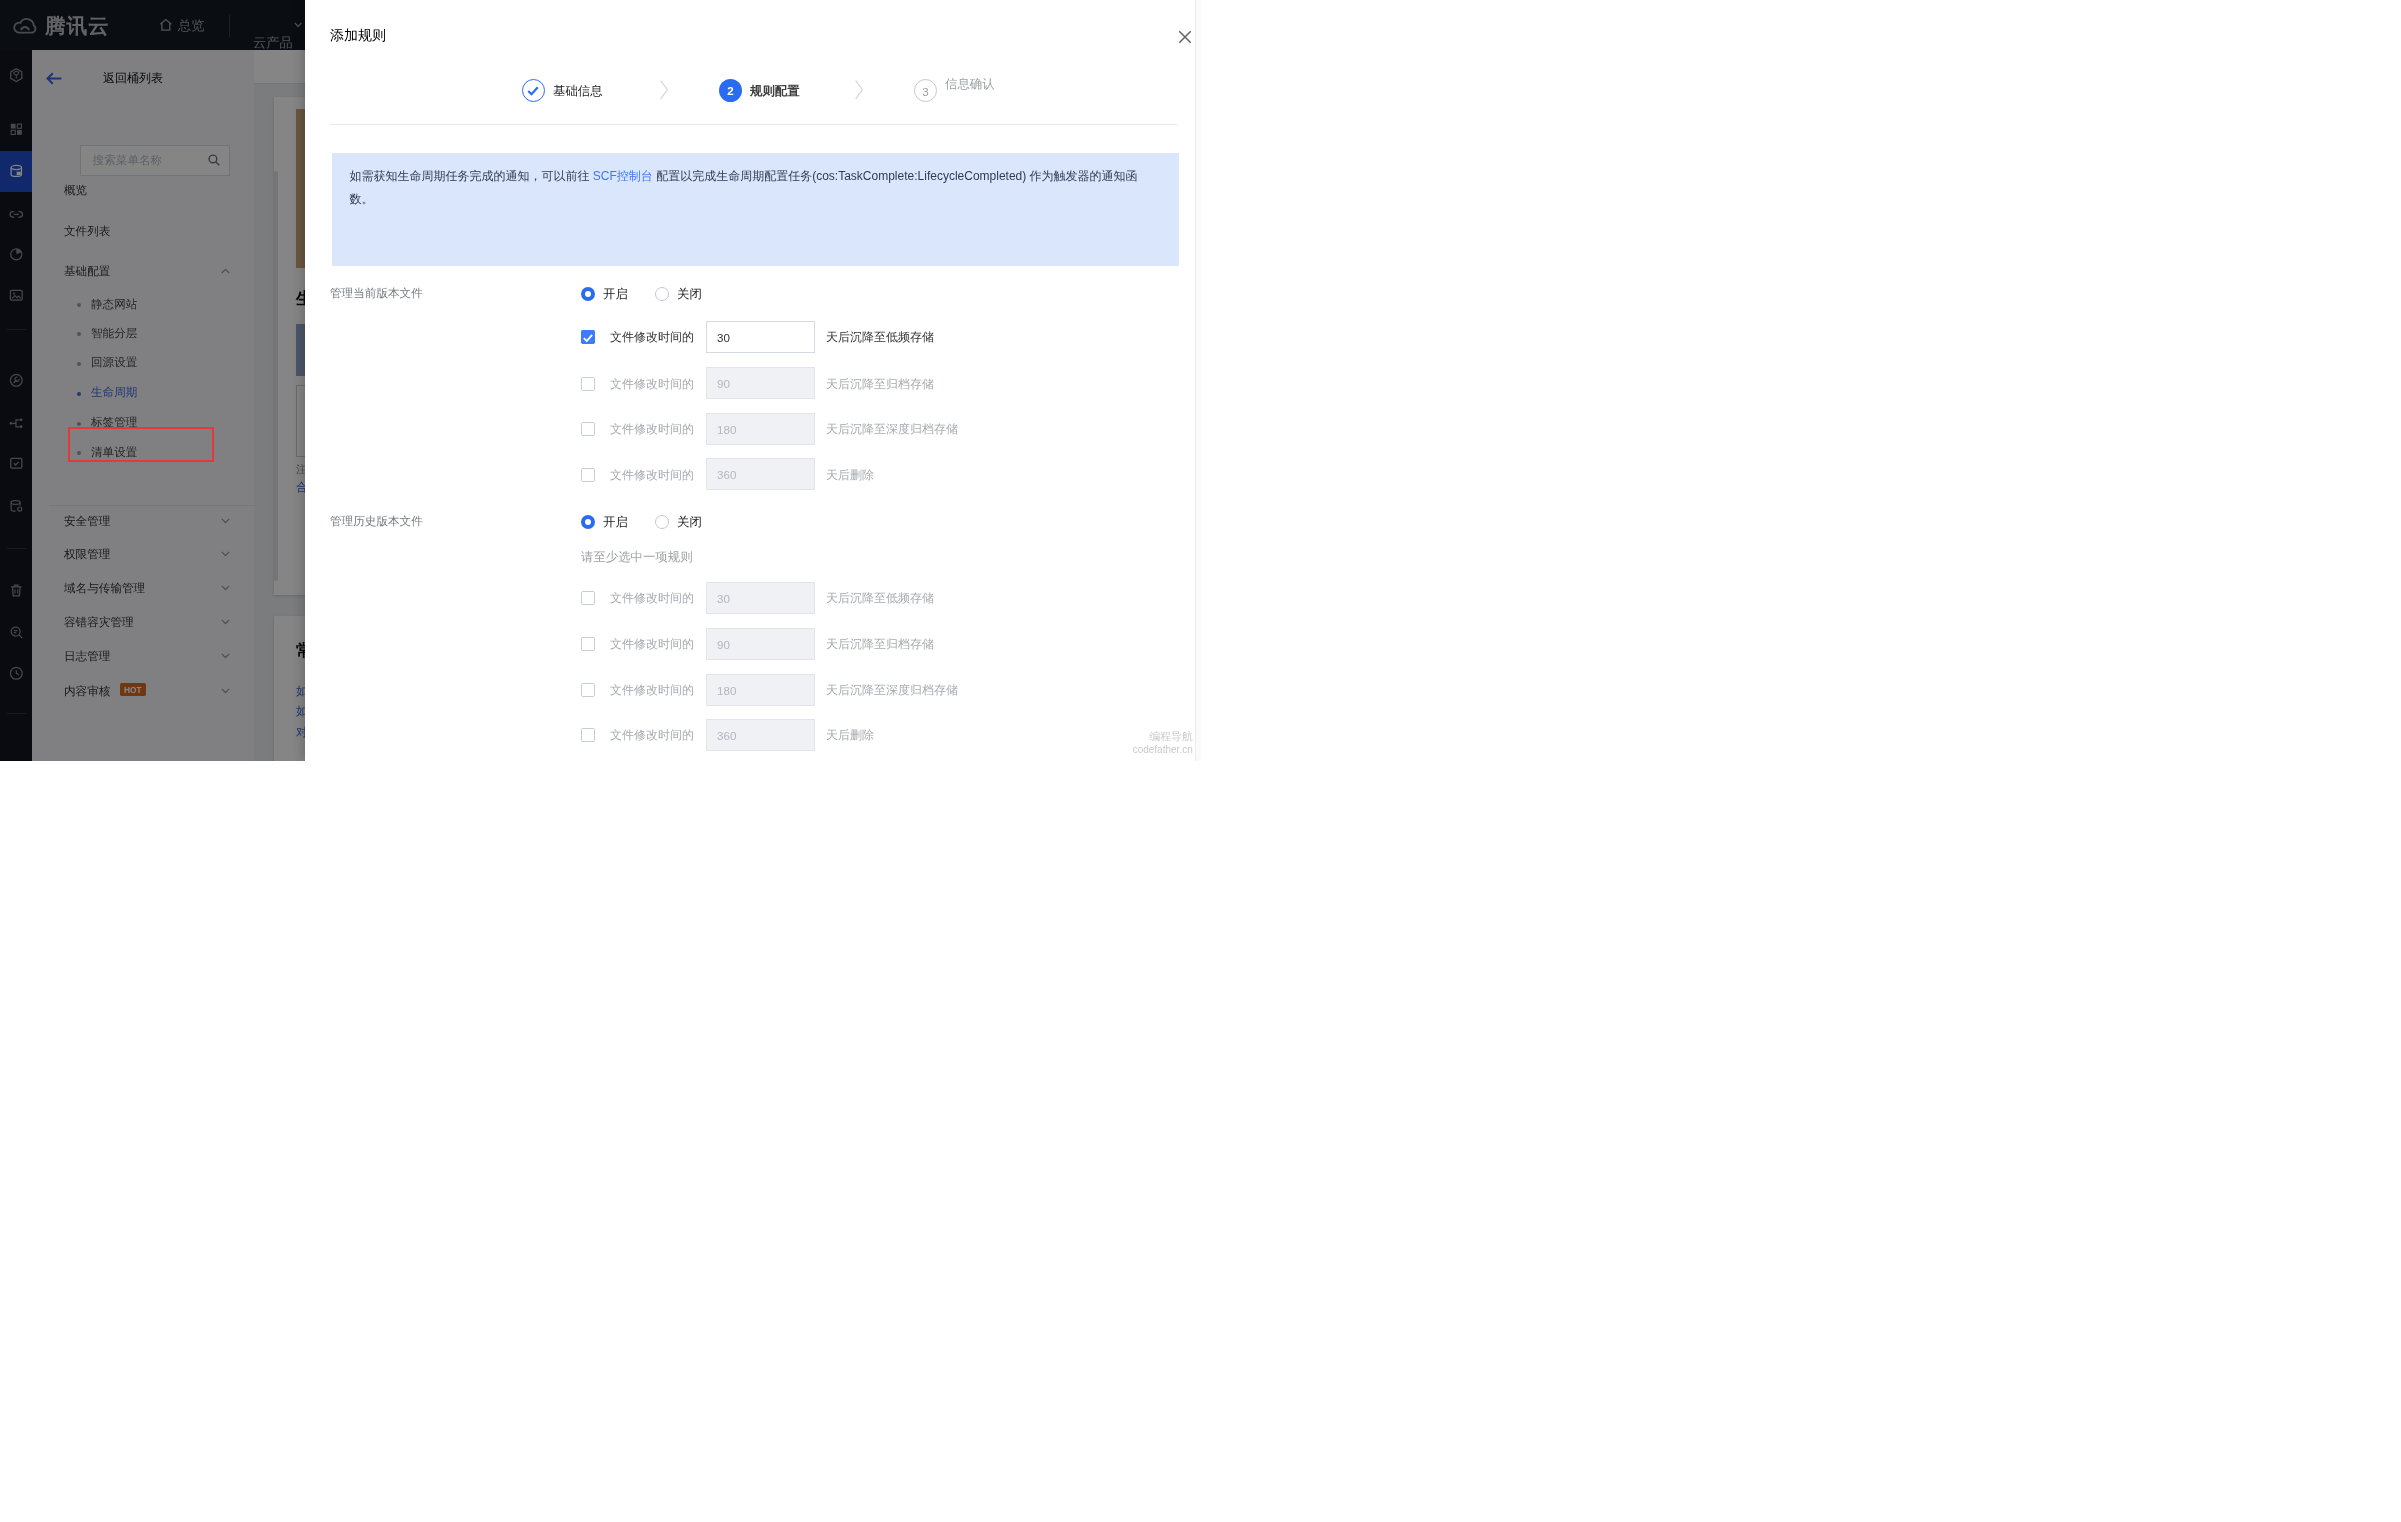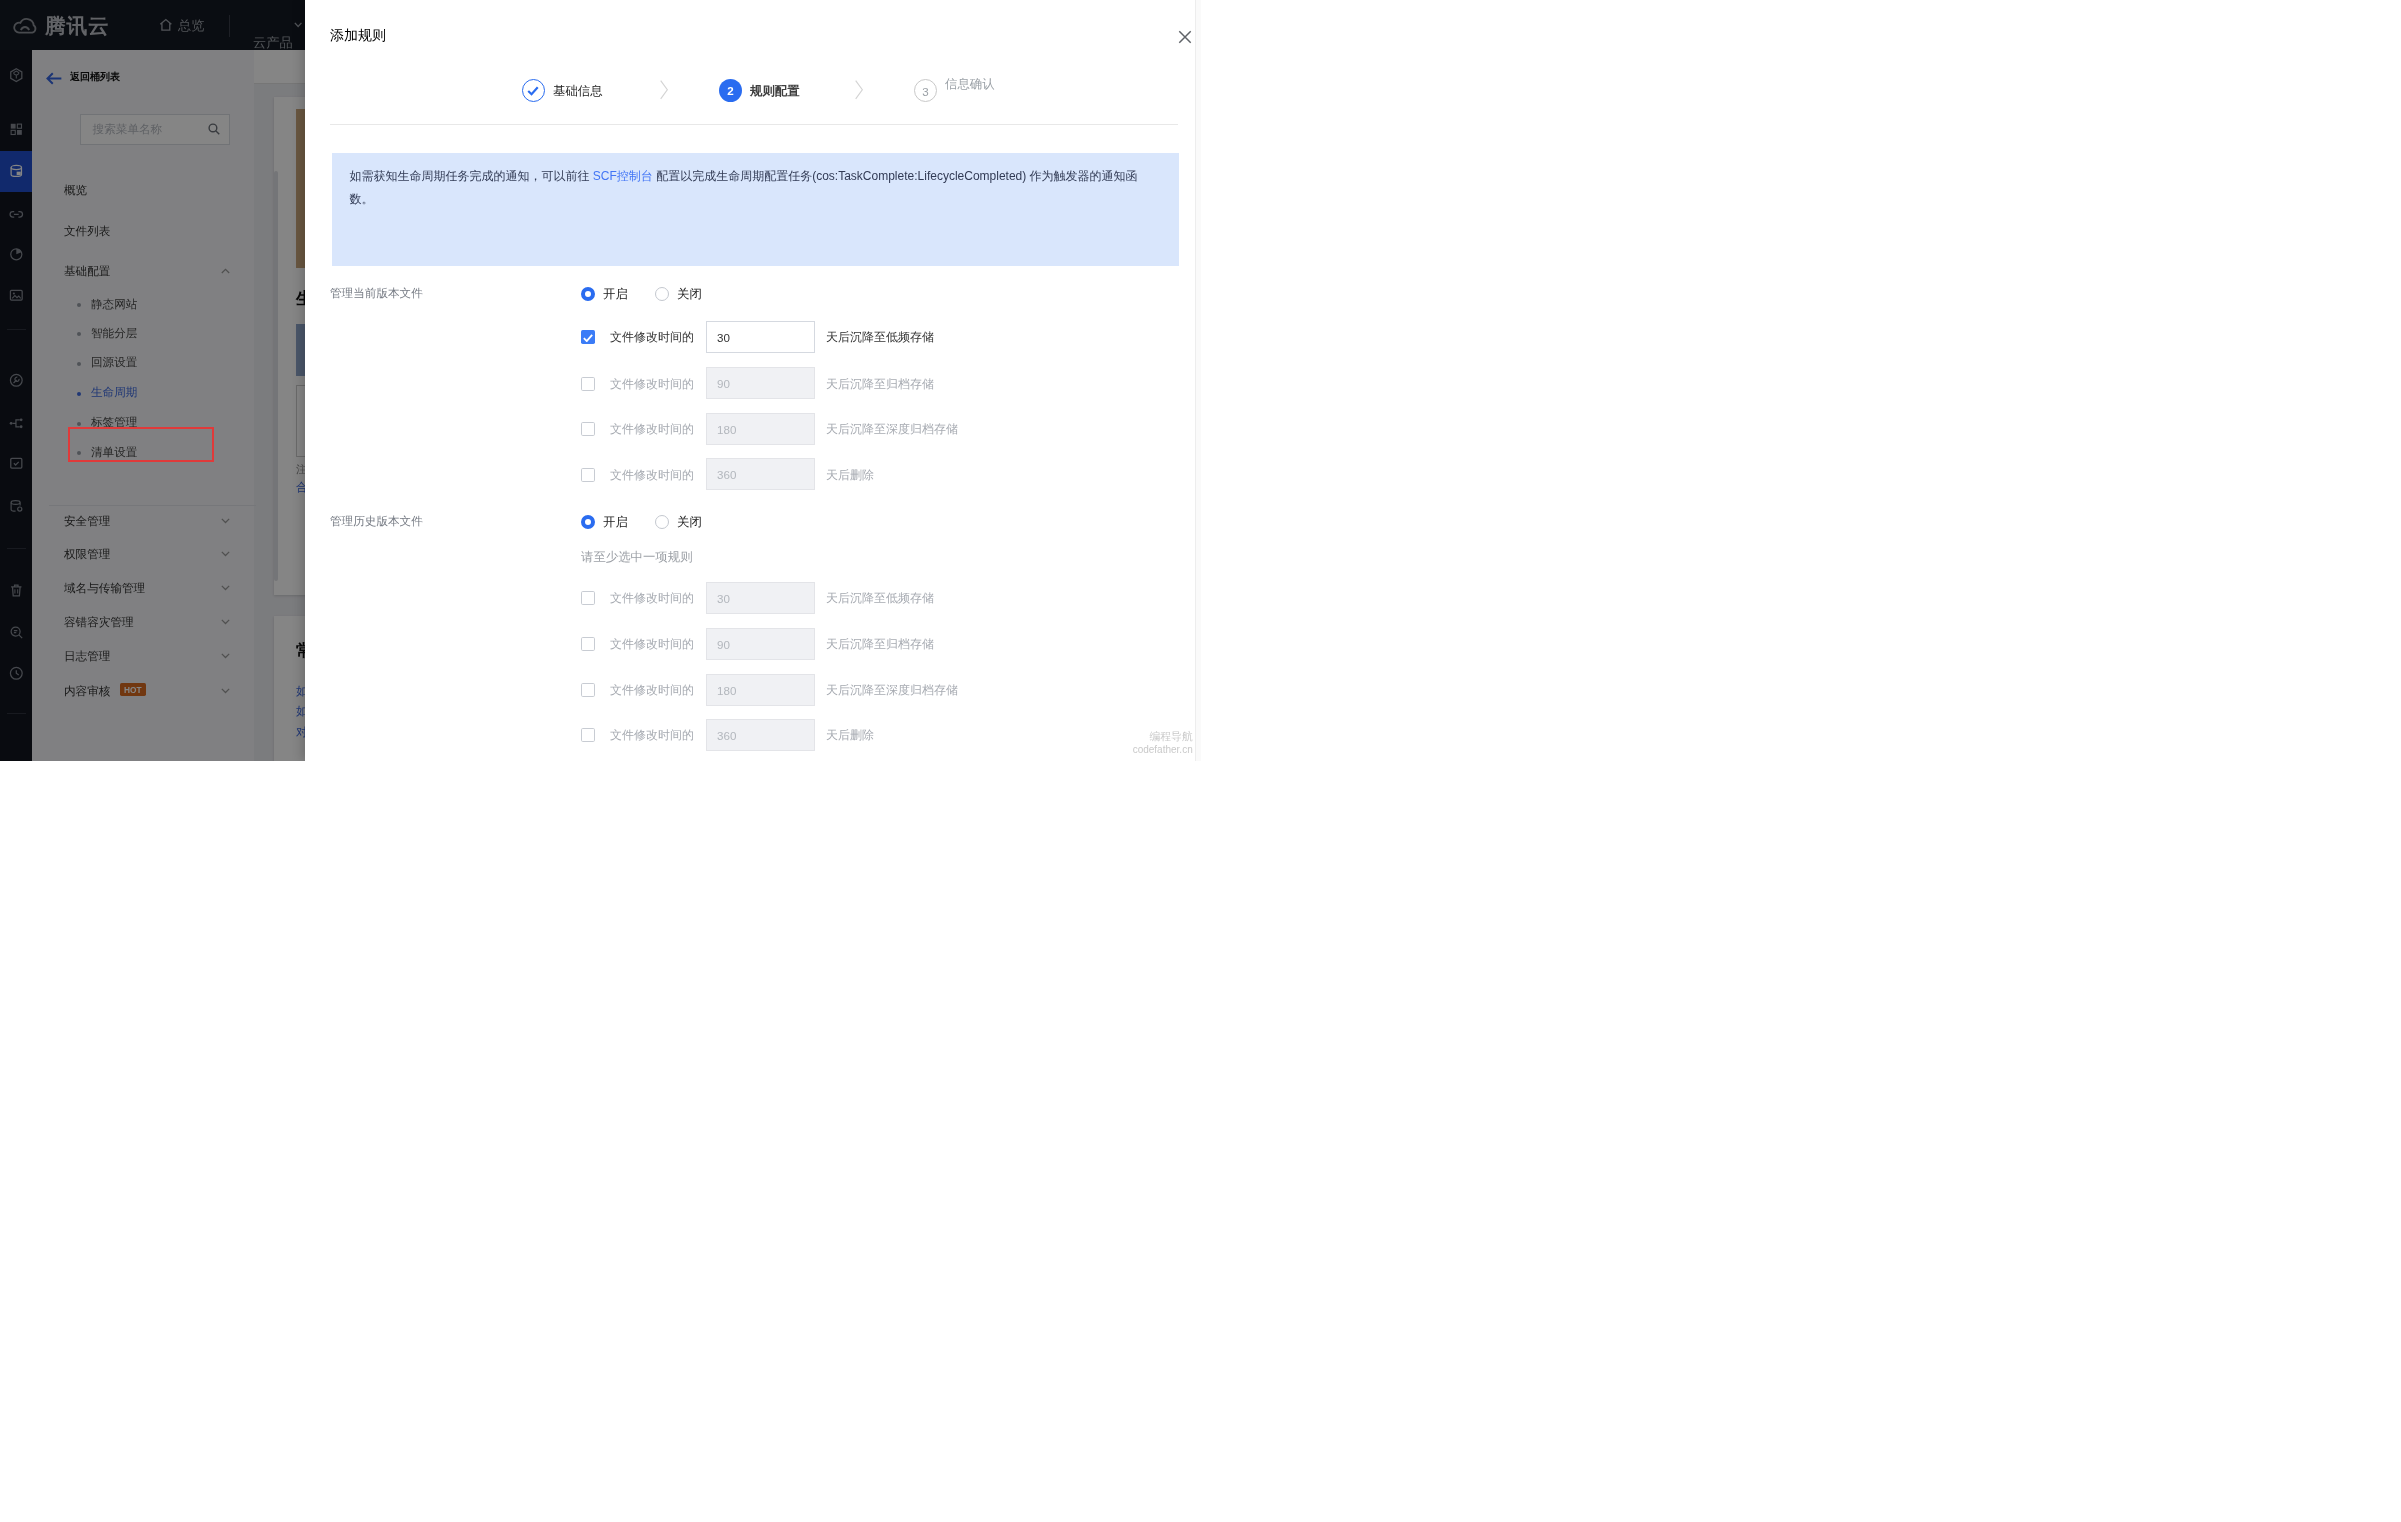--- a/index.html
+++ b/index.html
@@ -11,21 +11,21 @@
   .brand-text{font-size:20.7px;color:#bcbfc5;font-weight:bold;letter-spacing:0.8px;}
   .nav-item{font-size:13.2px;color:#9aa0a8;}
   .nav-sep{width:0.8px;height:21.5px;background:#3a3f49;}
   
   .rail{left:0;top:50px;width:32px;height:711px;background:#121620;z-index:1;}
   .rail-active{left:0;top:101px;width:32px;height:41px;background:#2150cf;}
   .rail-div{left:6.6px;width:19px;height:0.8px;background:#2e333e;}
   .rail-ic{width:16.6px;height:16.6px;left:8.3px;}
   
   .sidebar{left:32px;top:50px;width:222px;height:711px;background:#f5f6f9;z-index:1;}
-  .back-label{font-size:10px;font-weight:bold;color:#111;}
+  .back-label{font-size:12px;font-weight:normal;color:#111;margin-left:33px;}
   .search-box{left:80px;top:128px;width:150px;height:31px;background:#fff;border:0.8px solid #d9dce2;box-sizing:border-box;}
   .search-ph{font-size:11.6px;color:#b6bac1;}
   .side-item{font-size:11.6px;color:#333;}
   .side-sub{font-size:11.6px;color:#4a4a4a;}
   .bullet{width:4.1px;height:4.1px;border-radius:50%;background:#9aa0a8;}
   .side-group{font-size:11.6px;color:#333;}
   .hot{background:#d86a1f;color:#fff;font-size:8.3px;font-weight:bold;padding:1.7px 4.1px;border-radius:1.7px;}
   .side-div{left:82px;top:506px;width:157px;height:0.8px;background:#e3e5ea;}
   .side-scroll{left:242px;top:121px;width:4.1px;height:410px;background:#dfe1e6;border-radius:2.5px;}
   
@@ -184,21 +184,21 @@
     </svg>
     <div class="abs rail-div" style="top:663px;"></div>
   </div>
 
   <div class="abs sidebar">
     <svg class="abs" style="left:13.2px;top:20.7px;" width="18" height="15" viewBox="0 0 22 18">
       <path d="M20 9H3M9.5 2.5L3 9l6.5 6.5" fill="none" stroke="#3464e0" stroke-width="2.4"></path>
     </svg>
     <div class="abs back-label" style="left:38px;top:20px;">返回桶列表</div>
 
-    <div class="abs search-box" style="left:48px;top:64px;">
+    <div class="abs search-box" style="left:48px;top:95px;">
       <span class="search-ph abs" style="left:11.6px;top:7.4px;">搜索菜单名称</span>
       <svg class="abs" style="left:126px;top:7.4px;" width="14" height="14" viewBox="0 0 20 20">
         <circle cx="8.5" cy="8.5" r="5.5" fill="none" stroke="#6b7078" stroke-width="2"></circle>
         <path d="M12.8 12.8L17.5 17.5" stroke="#6b7078" stroke-width="2"></path>
       </svg>
     </div>
 
     <div class="abs side-item" style="left:32px;top:133px;">概览</div>
     <div class="abs side-item" style="left:32px;top:174px;">文件列表</div>
 

